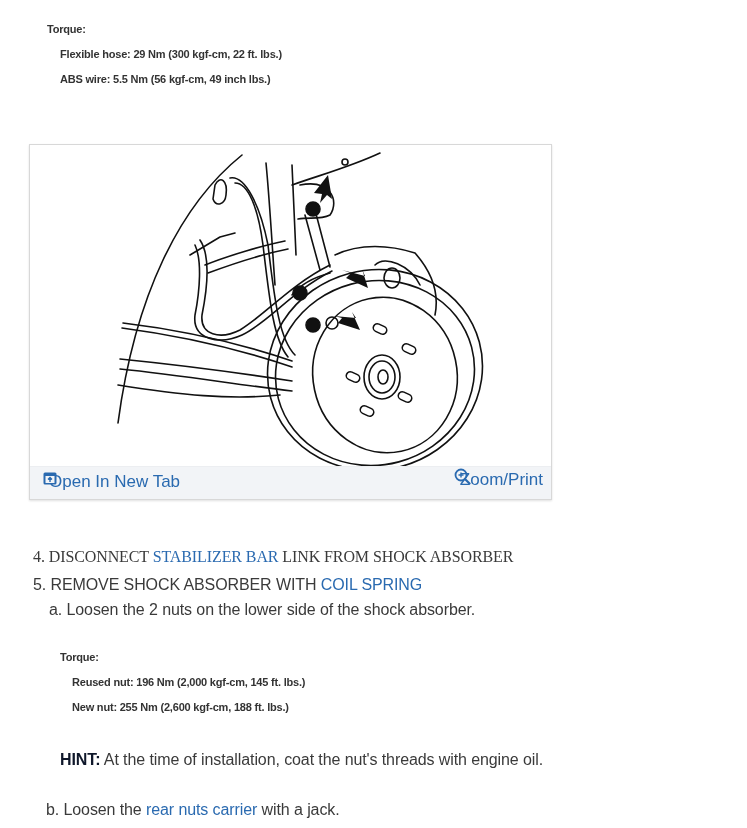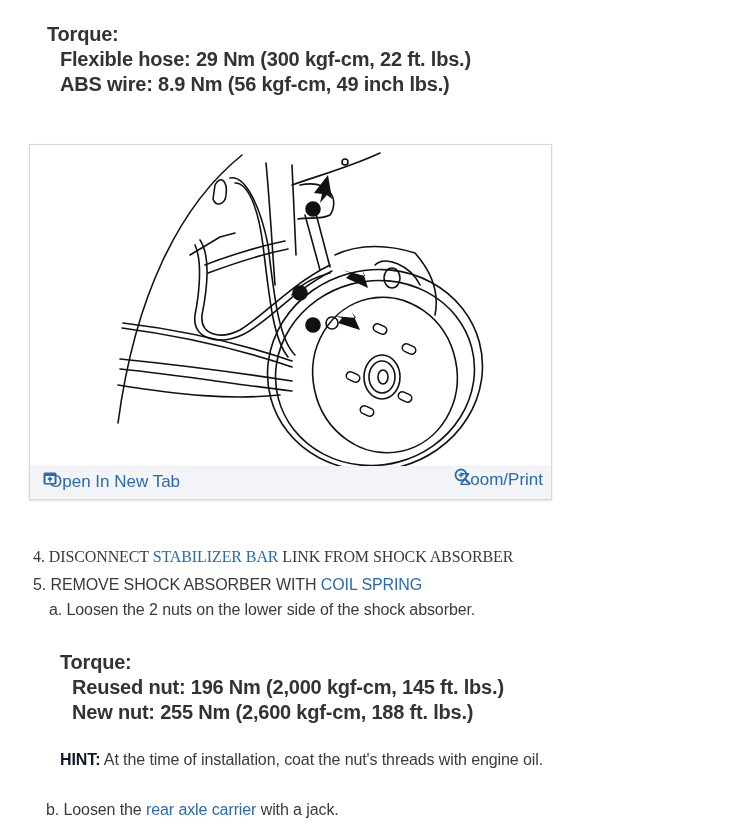--- a/index.html
+++ b/index.html
@@ -2,21 +2,21 @@
 <html><head>
 <meta charset="utf-8">
 <style>
   html, body { margin: 0; padding: 0; background: #ffffff; }
   body {
     width: 747px; height: 828px; position: relative; overflow: hidden;
     font-family: "Liberation Sans", "DejaVu Sans", sans-serif;
     color: #333333;
   }
   .abs { position: absolute; white-space: nowrap; }
-  .bold { font-weight: bold; font-size: 20px; letter-spacing: -0.2px; }
+  .bold { font-weight: bold; font-size: 11px; letter-spacing: -0.2px; }
   .light { font-size: 16px; color: #3a3a3a; letter-spacing: -0.1px; }
   .link { color: #2a6ab0; text-decoration: none; cursor: pointer; }
   .figure {
     position: absolute; left: 29px; top: 144px; width: 521px; height: 354px;
     border: 1px solid #d8d8d8; box-shadow: 0 1px 2px rgba(0,0,0,0.12);
     background: #ffffff;
   }
   .figure svg { position: absolute; left: 0; top: 0; }
   .fig-footer {
     position: absolute; left: 0; right: 0; bottom: 0; height: 32px;
@@ -28,21 +28,21 @@
   }
   .fig-btn.left { left: 13px; }
   .fig-btn.right { right: 8px; top: 1px; }
   .icon { display: inline-block; }
 </style>
 </head>
 <body>
 
 <div class="abs bold" style="left:47px; top:23px;">Torque:</div>
 <div class="abs bold" style="left:60px; top:48px;">Flexible hose: 29 Nm (300 kgf-cm, 22 ft. lbs.)</div>
-<div class="abs bold" style="left:60px; top:73px;">ABS wire: 8.9 Nm (56 kgf-cm, 49 inch lbs.)</div>
+<div class="abs bold" style="left:60px; top:73px;">ABS wire: 5.5 Nm (56 kgf-cm, 49 inch lbs.)</div>
 
 <div class="figure">
   <svg width="521" height="322" viewBox="0 0 521 322" fill="none" stroke="#111" stroke-width="1.6" stroke-linecap="round" stroke-linejoin="round">
 
     <path d="M212 10 C150 60 105 150 88 278"></path>
 
     <path d="M93 178 C160 186 215 200 262 216"></path>
     <path d="M92 183 C160 192 215 206 262 222"></path>
     <path d="M90 214 C150 220 210 228 262 236"></path>
     <path d="M90 224 C150 230 210 240 262 246"></path>
@@ -135,14 +135,14 @@
 
 <div class="abs bold" style="left:60px; top:651px;">Torque:</div>
 <div class="abs bold" style="left:72px; top:676px;">Reused nut: 196 Nm (2,000 kgf-cm, 145 ft. lbs.)</div>
 <div class="abs bold" style="left:72px; top:701px;">New nut: 255 Nm (2,600 kgf-cm, 188 ft. lbs.)</div>
 
 <div class="abs light" style="left:60px; top:751px;">
   <span style="font-weight:bold; color:#0f172a;">HINT:</span><span> At the time of installation, coat the nut's threads with engine oil.</span>
 </div>
 
 <div class="abs light" style="left:46px; top:801px;">
-  <span>b. Loosen the </span><a class="link">rear axle carrier</a><span> with a jack.</span>
+  <span>b. Loosen the </span><a class="link">rear nuts carrier</a><span> with a jack.</span>
 </div>
 
 </body></html>

